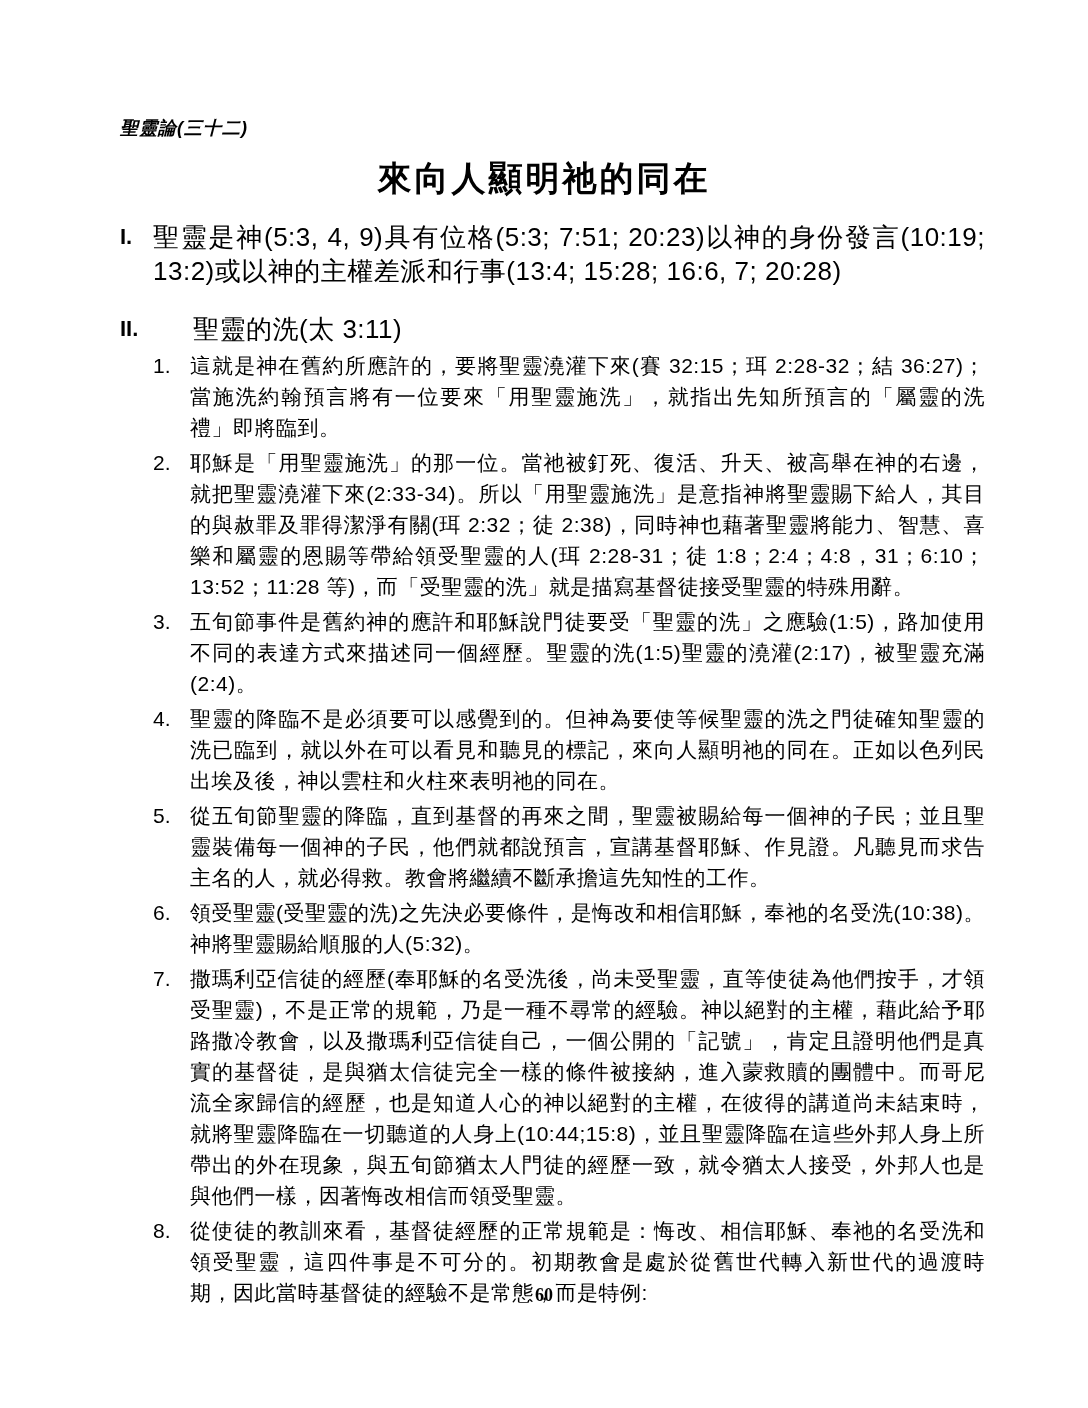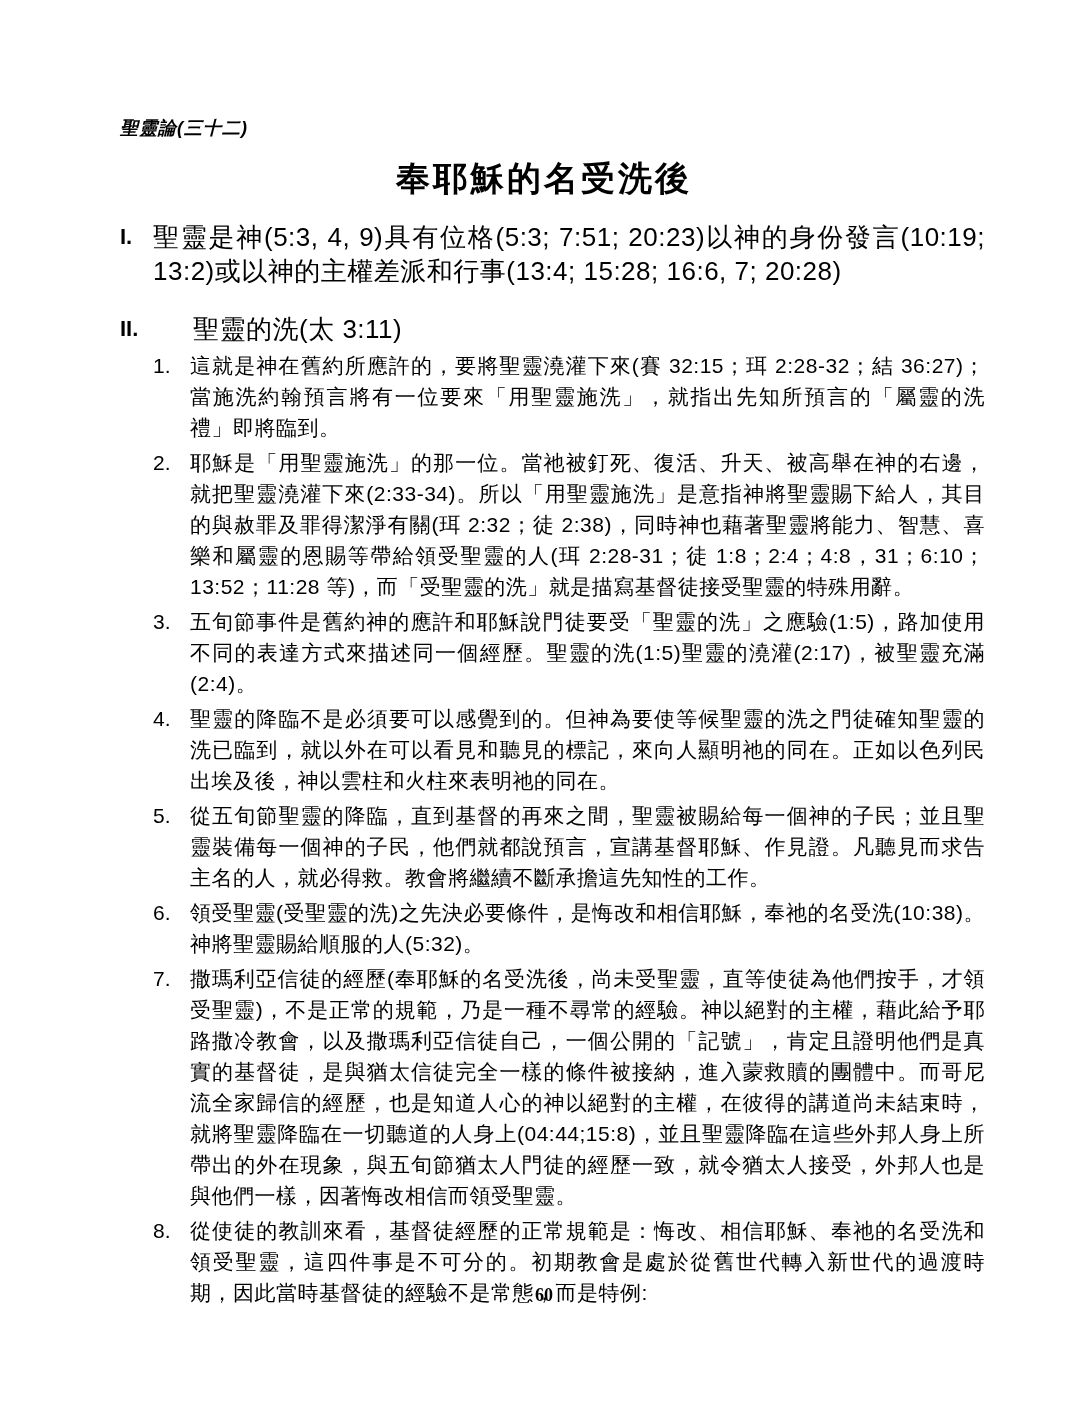--- a/index.html
+++ b/index.html
@@ -90,21 +90,21 @@
     font-weight: bold;
   }
 </style>
 </head>
 <body>
 
 <div class="page">
 
   <div class="doc-header">聖靈論(三十二)</div>
 
-  <div class="doc-title">奉耶穌的名受洗後</div>
+  <div class="doc-title">來向人顯明祂的同在</div>
 
   <div class="content">
 
     <div class="section section-1">
       <div class="section-numeral">I.</div>
       <div class="section-text">聖靈是神(5:3, 4, 9)具有位格(5:3; 7:51; 20:23)以神的身份發言(10:19; 13:2)或以神的主權差派和行事(13:4; 15:28; 16:6, 7; 20:28)</div>
     </div>
 
     <div class="section section-2">
       <div class="section-numeral">II.</div>
@@ -138,21 +138,21 @@
         <div class="item-text">從五旬節聖靈的降臨，直到基督的再來之間，聖靈被賜給每一個神的子民；並且聖靈裝備每一個神的子民，他們就都說預言，宣講基督耶穌、作見證。凡聽見而求告主名的人，就必得救。教會將繼續不斷承擔這先知性的工作。</div>
       </div>
 
       <div class="item">
         <div class="item-number">6.</div>
         <div class="item-text">領受聖靈(受聖靈的洗)之先決必要條件，是悔改和相信耶穌，奉祂的名受洗(10:38)。神將聖靈賜給順服的人(5:32)。</div>
       </div>
 
       <div class="item">
         <div class="item-number">7.</div>
-        <div class="item-text">撒瑪利亞信徒的經歷(奉耶穌的名受洗後，尚未受聖靈，直等使徒為他們按手，才領受聖靈)，不是正常的規範，乃是一種不尋常的經驗。神以絕對的主權，藉此給予耶路撒冷教會，以及撒瑪利亞信徒自己，一個公開的「記號」，肯定且證明他們是真實的基督徒，是與猶太信徒完全一樣的條件被接納，進入蒙救贖的團體中。而哥尼流全家歸信的經歷，也是知道人心的神以絕對的主權，在彼得的講道尚未結束時，就將聖靈降臨在一切聽道的人身上(04:44;15:8)，並且聖靈降臨在這些外邦人身上所帶出的外在現象，與五旬節猶太人門徒的經歷一致，就令猶太人接受，外邦人也是與他們一樣，因著悔改相信而領受聖靈。</div>
+        <div class="item-text">撒瑪利亞信徒的經歷(奉耶穌的名受洗後，尚未受聖靈，直等使徒為他們按手，才領受聖靈)，不是正常的規範，乃是一種不尋常的經驗。神以絕對的主權，藉此給予耶路撒冷教會，以及撒瑪利亞信徒自己，一個公開的「記號」，肯定且證明他們是真實的基督徒，是與猶太信徒完全一樣的條件被接納，進入蒙救贖的團體中。而哥尼流全家歸信的經歷，也是知道人心的神以絕對的主權，在彼得的講道尚未結束時，就將聖靈降臨在一切聽道的人身上(10:44;15:8)，並且聖靈降臨在這些外邦人身上所帶出的外在現象，與五旬節猶太人門徒的經歷一致，就令猶太人接受，外邦人也是與他們一樣，因著悔改相信而領受聖靈。</div>
       </div>
 
       <div class="item">
         <div class="item-number">8.</div>
         <div class="item-text">從使徒的教訓來看，基督徒經歷的正常規範是：悔改、相信耶穌、奉祂的名受洗和領受聖靈，這四件事是不可分的。初期教會是處於從舊世代轉入新世代的過渡時期，因此當時基督徒的經驗不是常態，而是特例:</div>
       </div>
 
     </div>
   </div>
 

